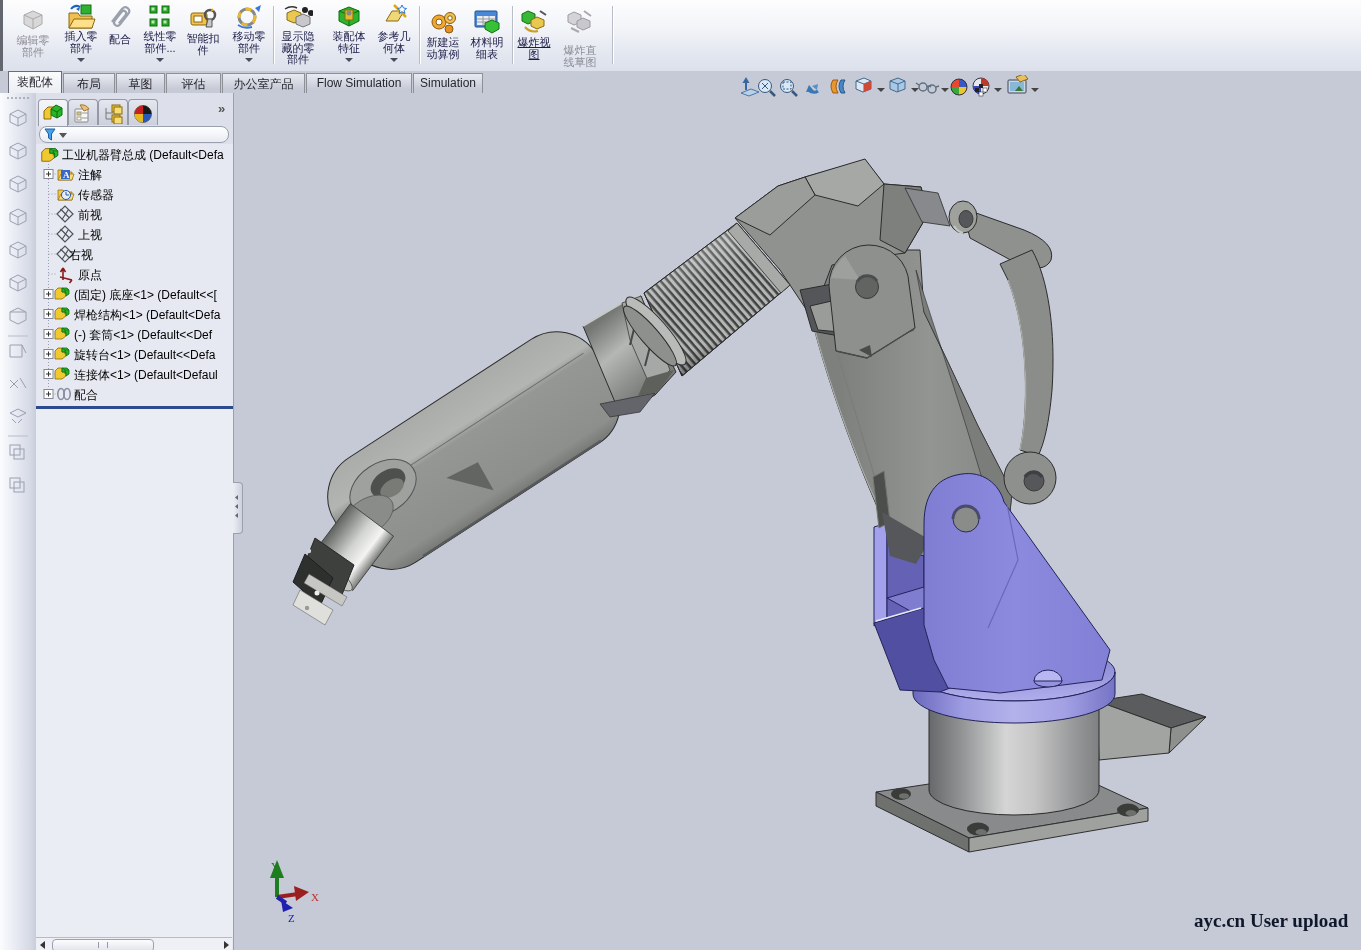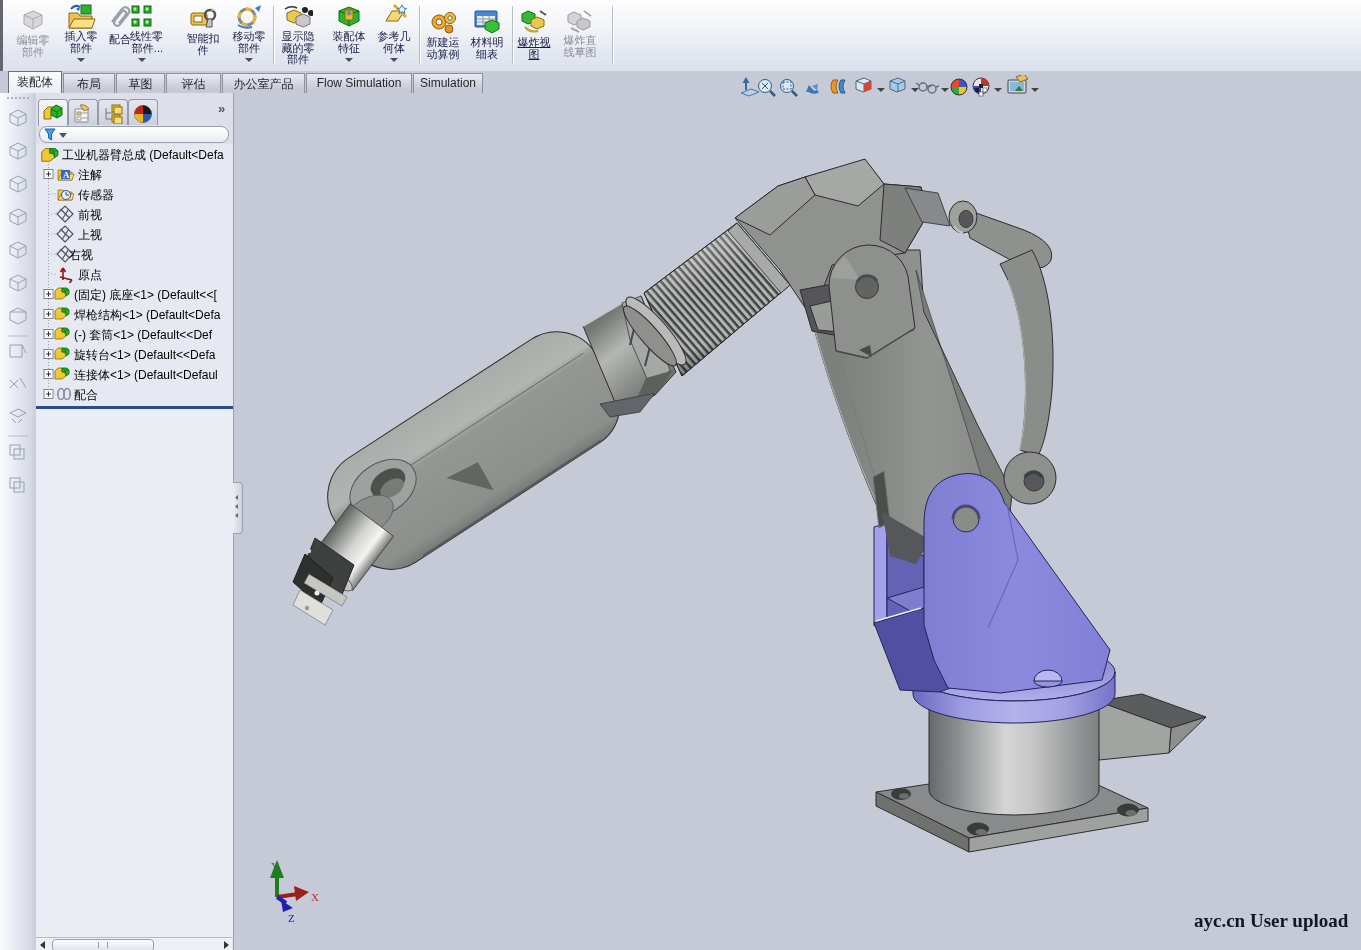--- a/index.html
+++ b/index.html
@@ -70,21 +70,21 @@
   <div class="darr" style="left:17px;top:58px;"></div>
 </div>
 <div class="btn" style="left:103px;width:34px;">
   <svg width="28" height="30" style="margin:4px auto 0;" viewBox="0 0 28 30">
         <g transform="rotate(38 14 14)">
           <path d="M10 22 L10 6 Q10 1.5 14 1.5 Q18 1.5 18 6 L18 19 Q18 22.5 14.5 22.5 Q11.5 22.5 11.5 19 L11.5 8 Q11.5 5.5 14 5.5 Q16.5 5.5 16.5 8 L16.5 19" fill="none" stroke="#9aa0ac" stroke-width="2.2"></path>
         </g>
       </svg>
   <div class="lbl">配合</div>
 </div>
-<div class="btn" style="left:121px;width:42px;text-align:right;">
+<div class="btn" style="left:139px;width:42px;">
   <svg width="28" height="28" style="margin:3px auto 0;" viewBox="0 0 28 28">
         <g fill="#28a428" stroke="#0c700c">
           <rect x="4" y="3" width="7" height="7"></rect>
           <rect x="16" y="3" width="7" height="7"></rect>
           <rect x="4" y="16" width="7" height="7"></rect>
           <rect x="16" y="16" width="7" height="7"></rect>
         </g>
         <g fill="#b8ecb8">
           <rect x="5.5" y="4.5" width="3" height="3"></rect>
           <rect x="17.5" y="4.5" width="3" height="3"></rect>
@@ -184,21 +184,21 @@
       </svg>
   <div class="lbl" style="margin-top:2px;text-decoration:underline;">爆炸视
 图</div>
 </div>
 <div class="btn" style="left:556px;width:48px;">
   <svg width="28" height="26" style="margin:9px auto 0;" viewBox="0 0 28 26">
         <path d="M8 3 L15 6 L15 13 L8 16 L2 13 L2 6 Z" fill="#d4d4d8" stroke="#9a9aa2"></path>
         <path d="M17 9 L24 12 L24 18 L17 21 L11 18 L11 12 Z" fill="#c8c8cc" stroke="#9a9aa2"></path>
         <path d="M18 2 l7 5 M5 19 l8 4" stroke="#aaa" stroke-width="2"></path>
       </svg>
-  <div class="lbl dis" style="margin-top:0;">爆炸直
+  <div class="lbl dis" style="margin-top:10px;">爆炸直
 线草图</div>
 </div>
 <div class="sep" style="left:612px;"></div>
 </div>
 <div id="tabbar">
 <div id="tabline"></div>
     <div style="position:absolute;left:490px;top:91px;width:871px;height:1px;background:#9aa0ac;"></div>
 <div class="tab act" style="left:8px;width:52px;">装配体</div>
 <div class="tab" style="left:63px;width:50px;">布局</div>
 <div class="tab" style="left:116px;width:47px;">草图</div>

